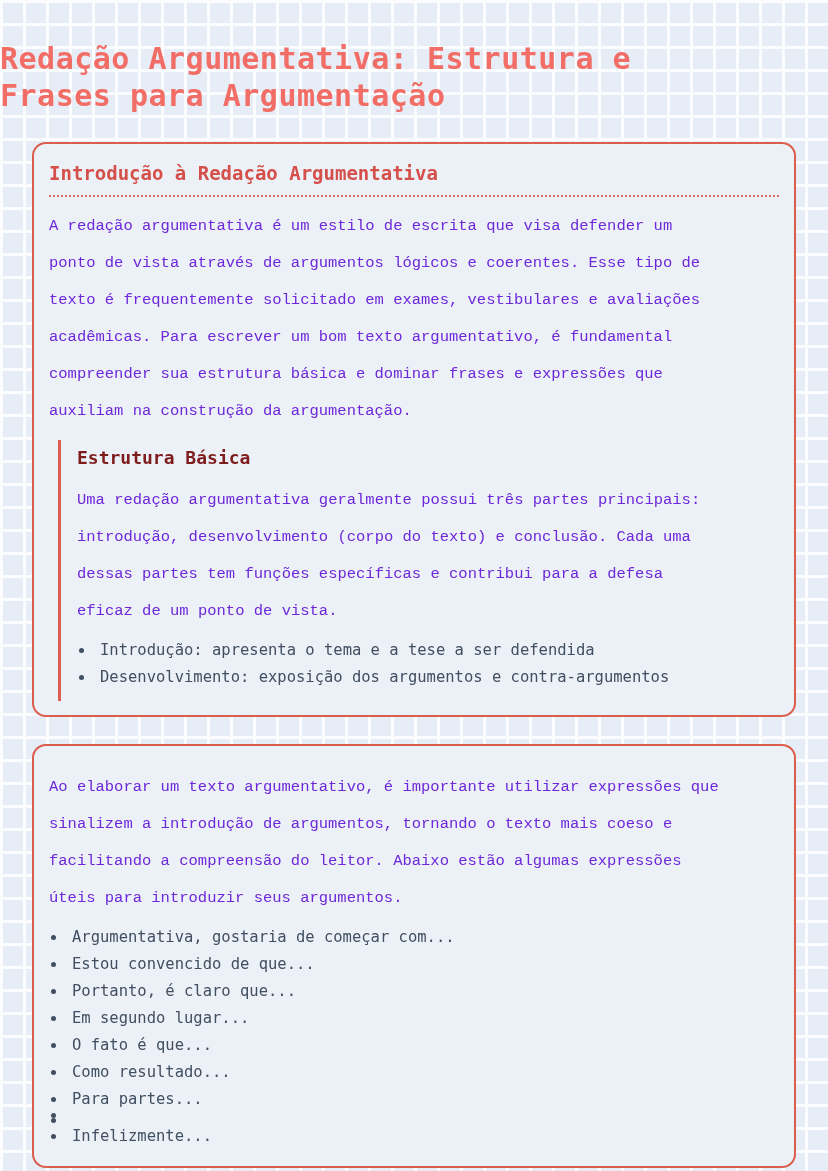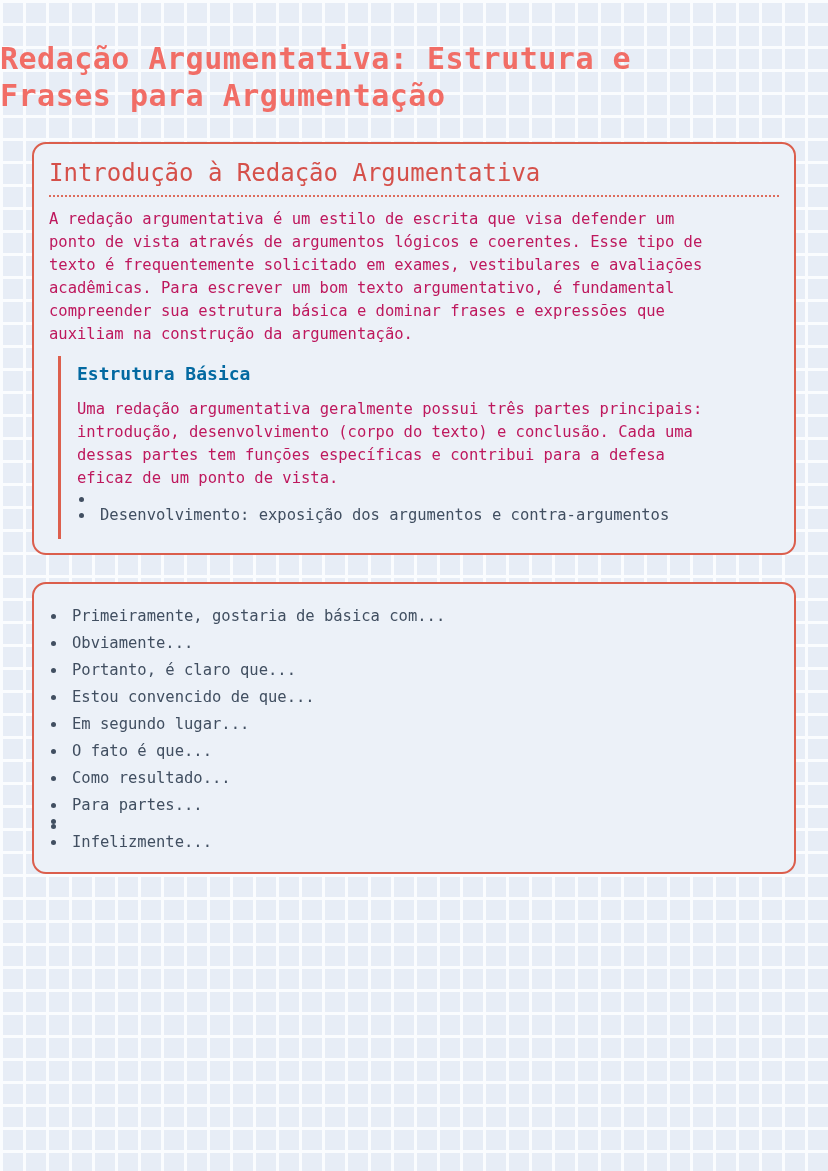--- a/index.html
+++ b/index.html
@@ -31,44 +31,45 @@
     margin: 0 32px 27px 32px;
     background: #ecf1f8;
     border: 2.5px solid #db5e4c;
     border-radius: 14px;
     padding: 12px 15px 12px 15px;
   }
 
   .card-heading {
     margin: 4px 0 0 0;
     color: #d5504a;
-    font-size: 24px;
-    font-weight: normal;
+    font-size: 19px;
+    font-weight: bold;
     line-height: 26px;
     padding-bottom: 9px;
     border-bottom: 2px dotted #dd6c5d;
   }
 
   .body-text {
     margin: 11px 0 0 0;
-    color: #be185d;
+    color: #6d28d9;
     font-size: 15.5px;
-    line-height: 23px;
+    line-height: 37px;
     white-space: pre-line;
+    font-family: Liberation Mono, monospace;
   }
 
   .subsection {
     margin: 10px 0 2px 9px;
     border-left: 3px solid #dd5f4d;
     padding: 2px 0 6px 16px;
   }
 
   .sub-heading {
     margin: 2px 0 0 0;
-    color: #0369a1;
+    color: #7f1d1d;
     font-size: 18px;
     font-weight: bold;
     line-height: 27px;
   }
 
   ul.bullet-list {
     list-style: none;
     margin: 7px 0 4px 0;
     padding: 0;
   }
@@ -106,46 +107,47 @@
 
   <div class="subsection">
     <h3 class="sub-heading">Estrutura Básica</h3>
     <p class="body-text">Uma redação argumentativa geralmente possui três partes principais:
 introdução, desenvolvimento (corpo do texto) e conclusão. Cada uma
 dessas partes tem funções específicas e contribui para a defesa
 eficaz de um ponto de vista.</p>
     <ul class="bullet-list">
       <li>
         <span class="dot"></span>
+        <span class="li-text">Introdução: apresenta o tema e a tese a ser defendida</span>
       </li>
       <li>
         <span class="dot"></span>
         <span class="li-text">Desenvolvimento: exposição dos argumentos e contra-argumentos</span>
       </li>
     </ul>
   </div>
 </section>
 
 <section class="card">
+  <p class="body-text">Ao elaborar um texto argumentativo, é importante utilizar expressões que
+sinalizem a introdução de argumentos, tornando o texto mais coeso e
+facilitando a compreensão do leitor. Abaixo estão algumas expressões
+úteis para introduzir seus argumentos.</p>
   <ul class="bullet-list">
     <li>
       <span class="dot"></span>
-      <span class="li-text">Primeiramente, gostaria de básica com...</span>
+      <span class="li-text">Argumentativa, gostaria de começar com...</span>
     </li>
     <li>
       <span class="dot"></span>
-      <span class="li-text">Obviamente...</span>
+      <span class="li-text">Estou convencido de que...</span>
     </li>
     <li>
       <span class="dot"></span>
       <span class="li-text">Portanto, é claro que...</span>
-    </li>
-    <li>
-      <span class="dot"></span>
-      <span class="li-text">Estou convencido de que...</span>
     </li>
     <li>
       <span class="dot"></span>
       <span class="li-text">Em segundo lugar...</span>
     </li>
     <li>
       <span class="dot"></span>
       <span class="li-text">O fato é que...</span>
     </li>
     <li>

